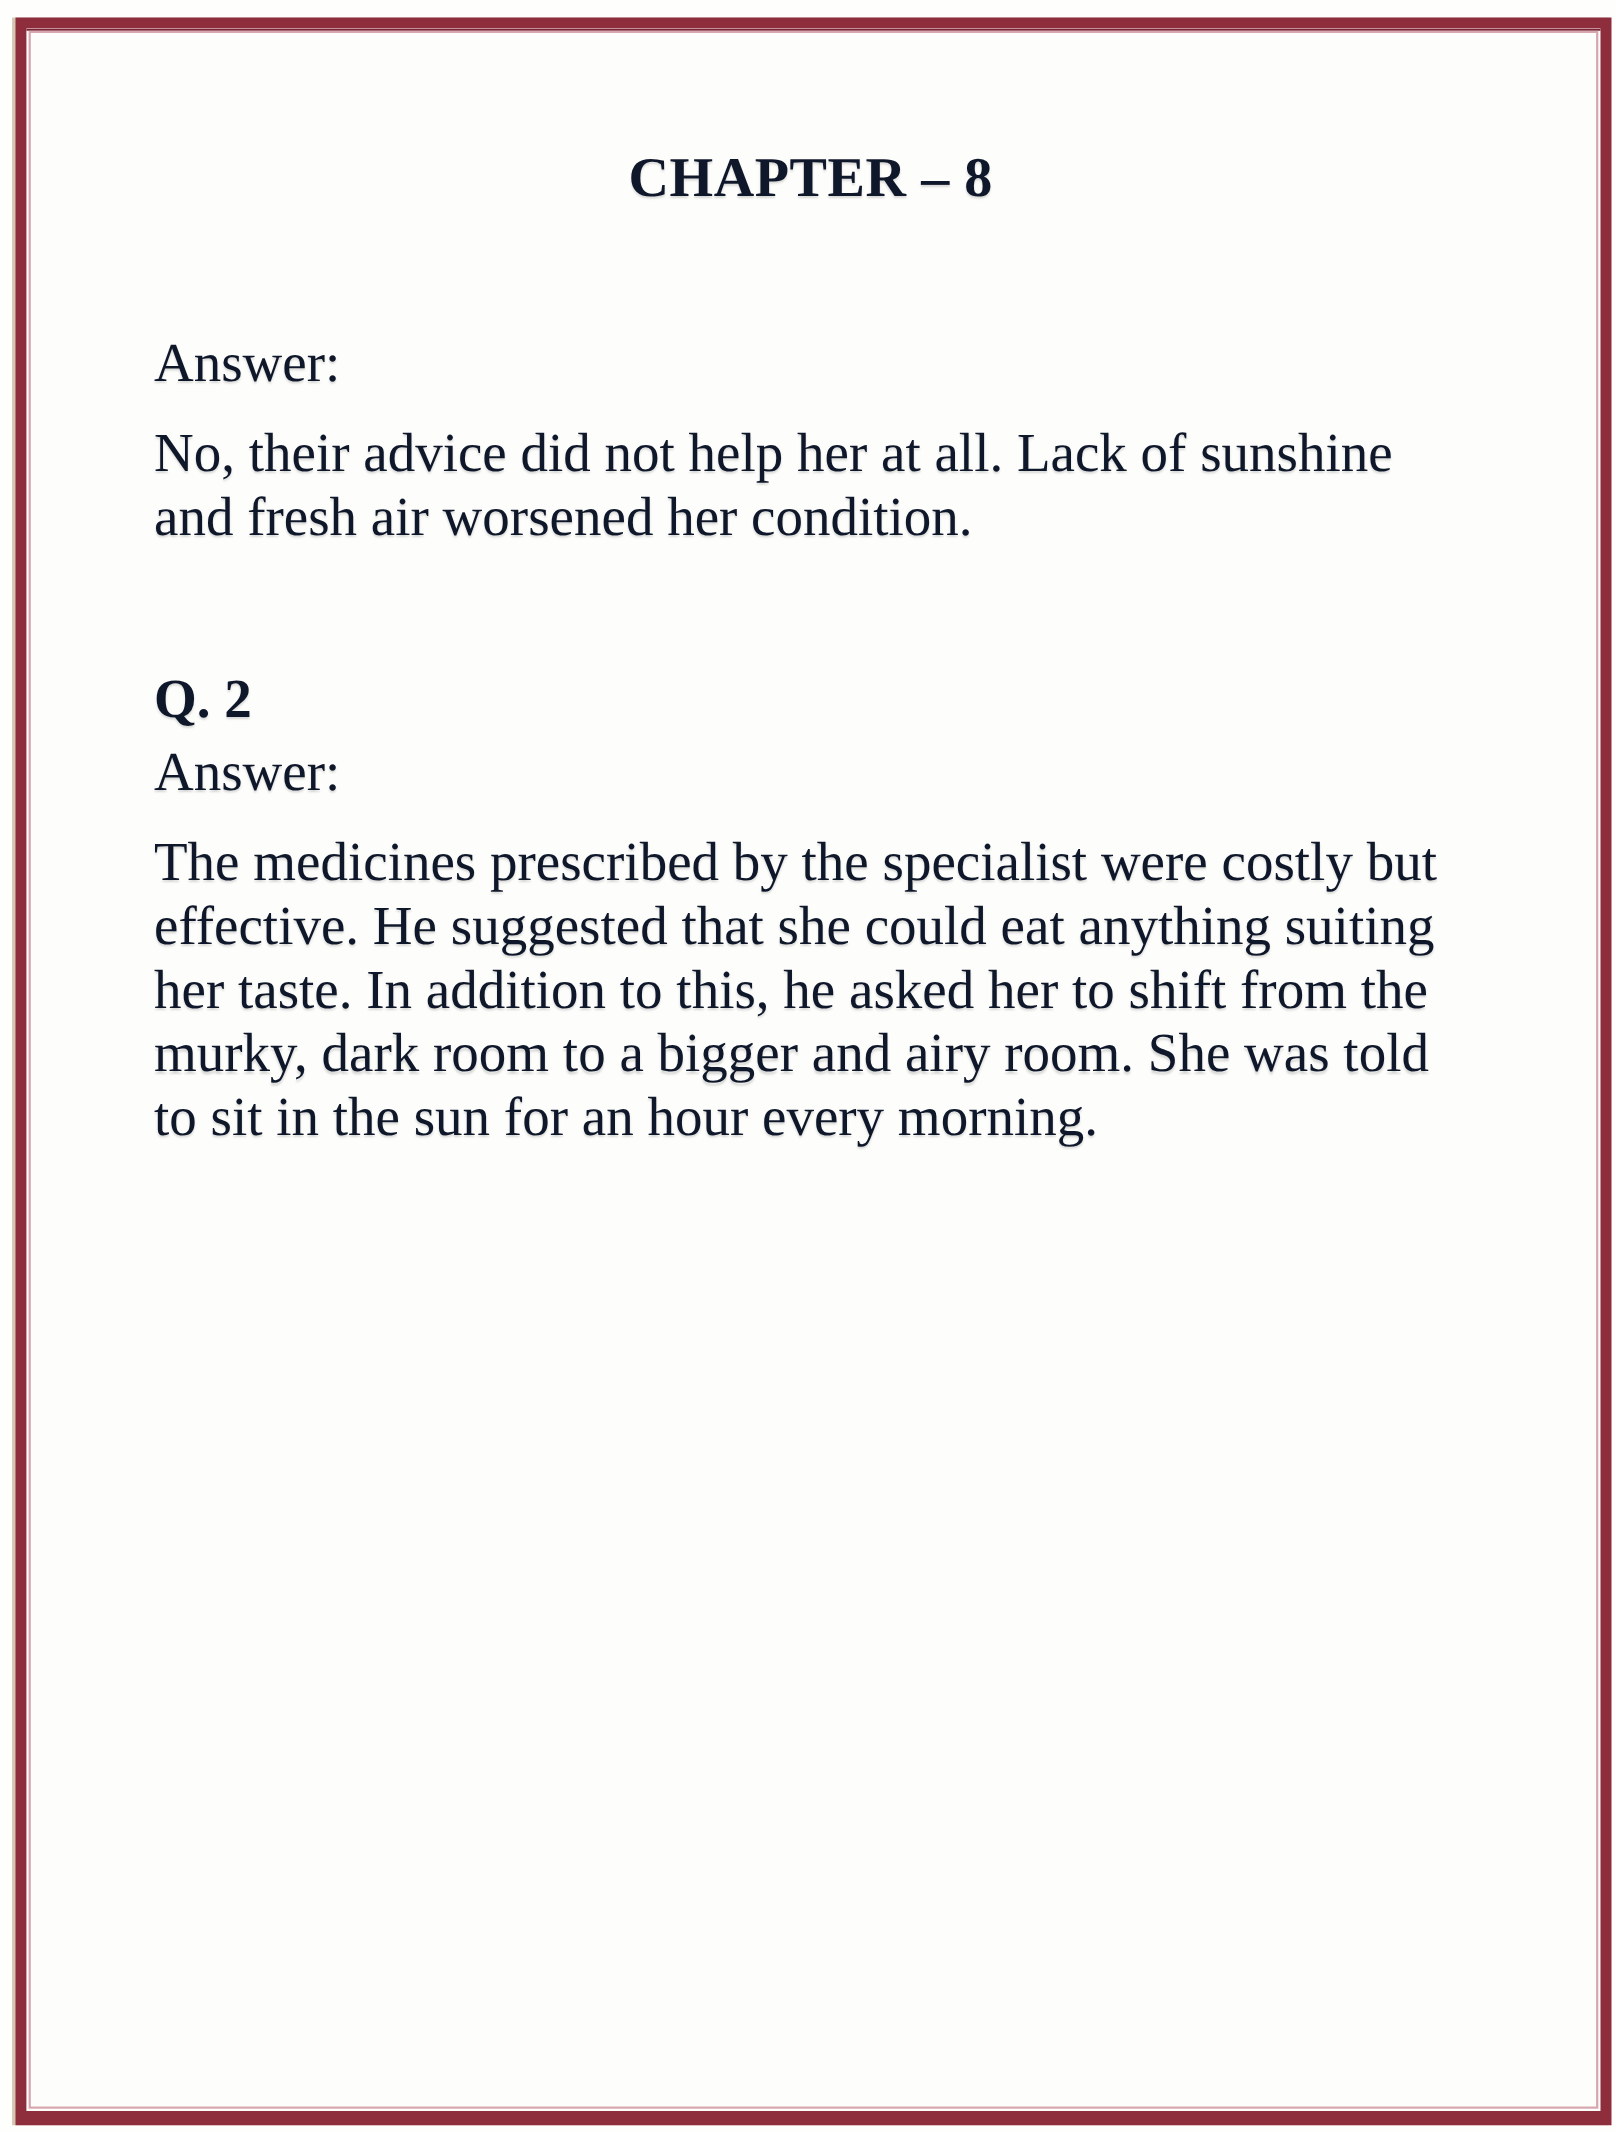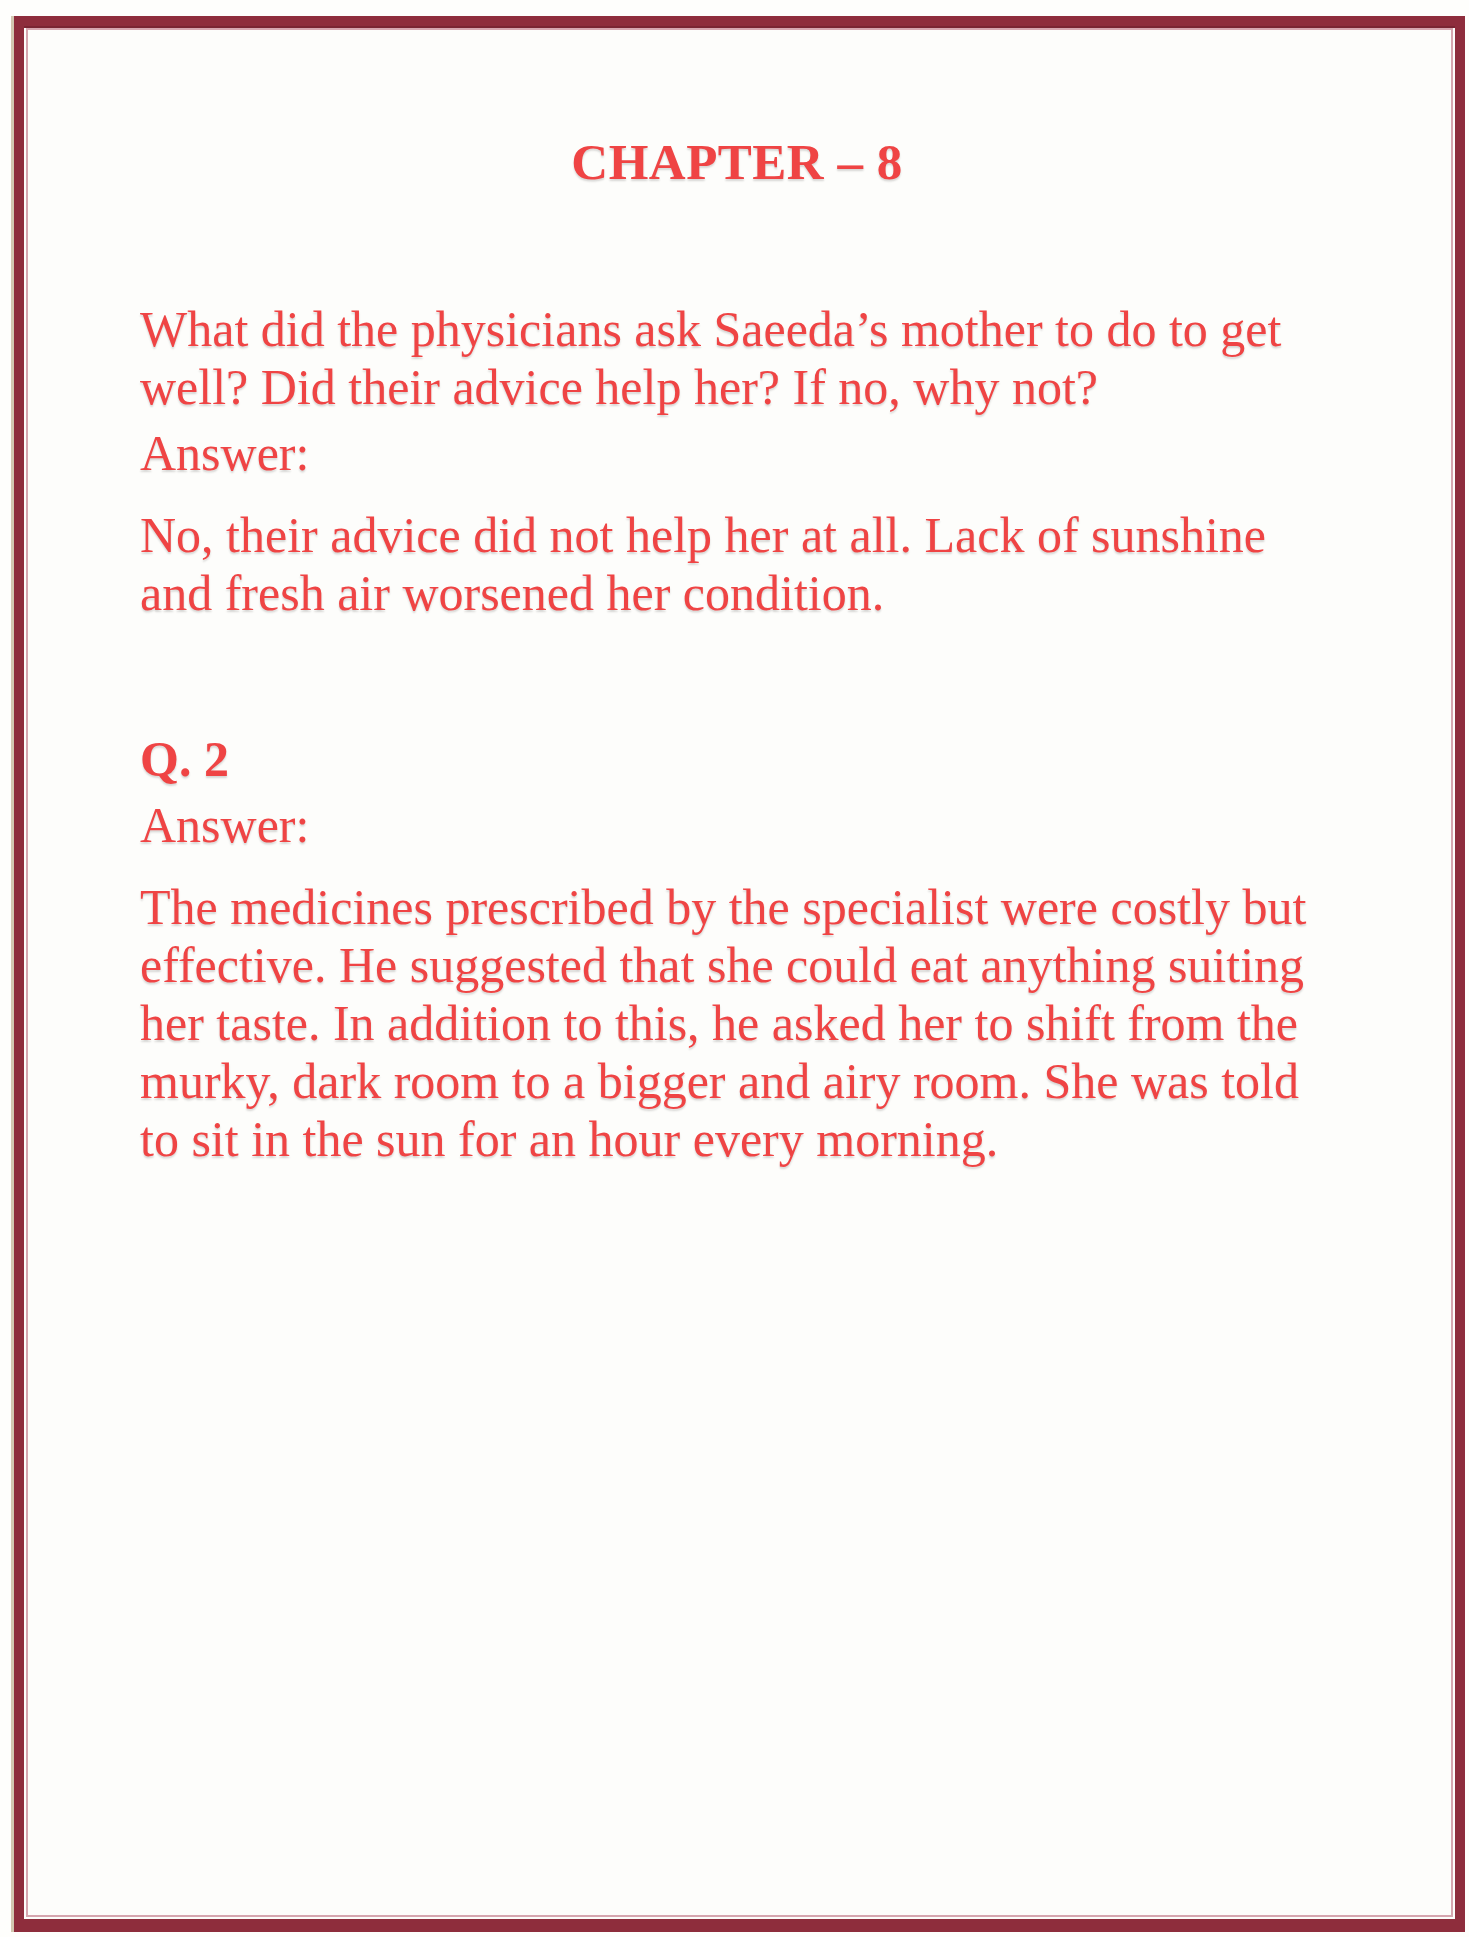--- a/index.html
+++ b/index.html
@@ -7,21 +7,21 @@
     padding: 0;
     background: #ffffff;
   }
   .page {
     position: relative;
     width: 1469px;
     height: 1937px;
     background: #fefefc;
     overflow: hidden;
     font-family: "Liberation Serif", "DejaVu Serif", serif;
-    color: #ef4444;
+    color: #0f172a;
   }
   
   .frame {
     position: absolute;
     left: 14px;
     top: 16px;
     right: 4px;
     bottom: 5px;
     border: 10px solid #8e2d3c;
     border-bottom-width: 13px;
@@ -82,21 +82,20 @@
 
 <div class="page">
   <div class="frame">
     <div class="inner">
       <div class="content">
 
         <h1 class="doc-title">CHAPTER – 8</h1>
 
 
         <section class="qa-section">
-          <p class="para question-text">What did the physicians ask Saeeda’s mother to do to get well? Did their advice help her? If no, why not?</p>
           <p class="para answer-label">Answer:</p>
           <p class="para answer-para">No, their advice did not help her at all. Lack of sunshine and fresh air worsened her condition.</p>
         </section>
 
         <section class="qa-section">
           <h3 class="q-label">Q. 2</h3>
           <p class="para answer-label">Answer:</p>
           <p class="para answer-para">The medicines prescribed by the specialist were costly but effective. He suggested that she could eat anything suiting her taste. In addition to this, he asked her to shift from the murky, dark room to a bigger and airy room. She was told to sit in the sun for an hour every morning.</p>
         </section>
 

